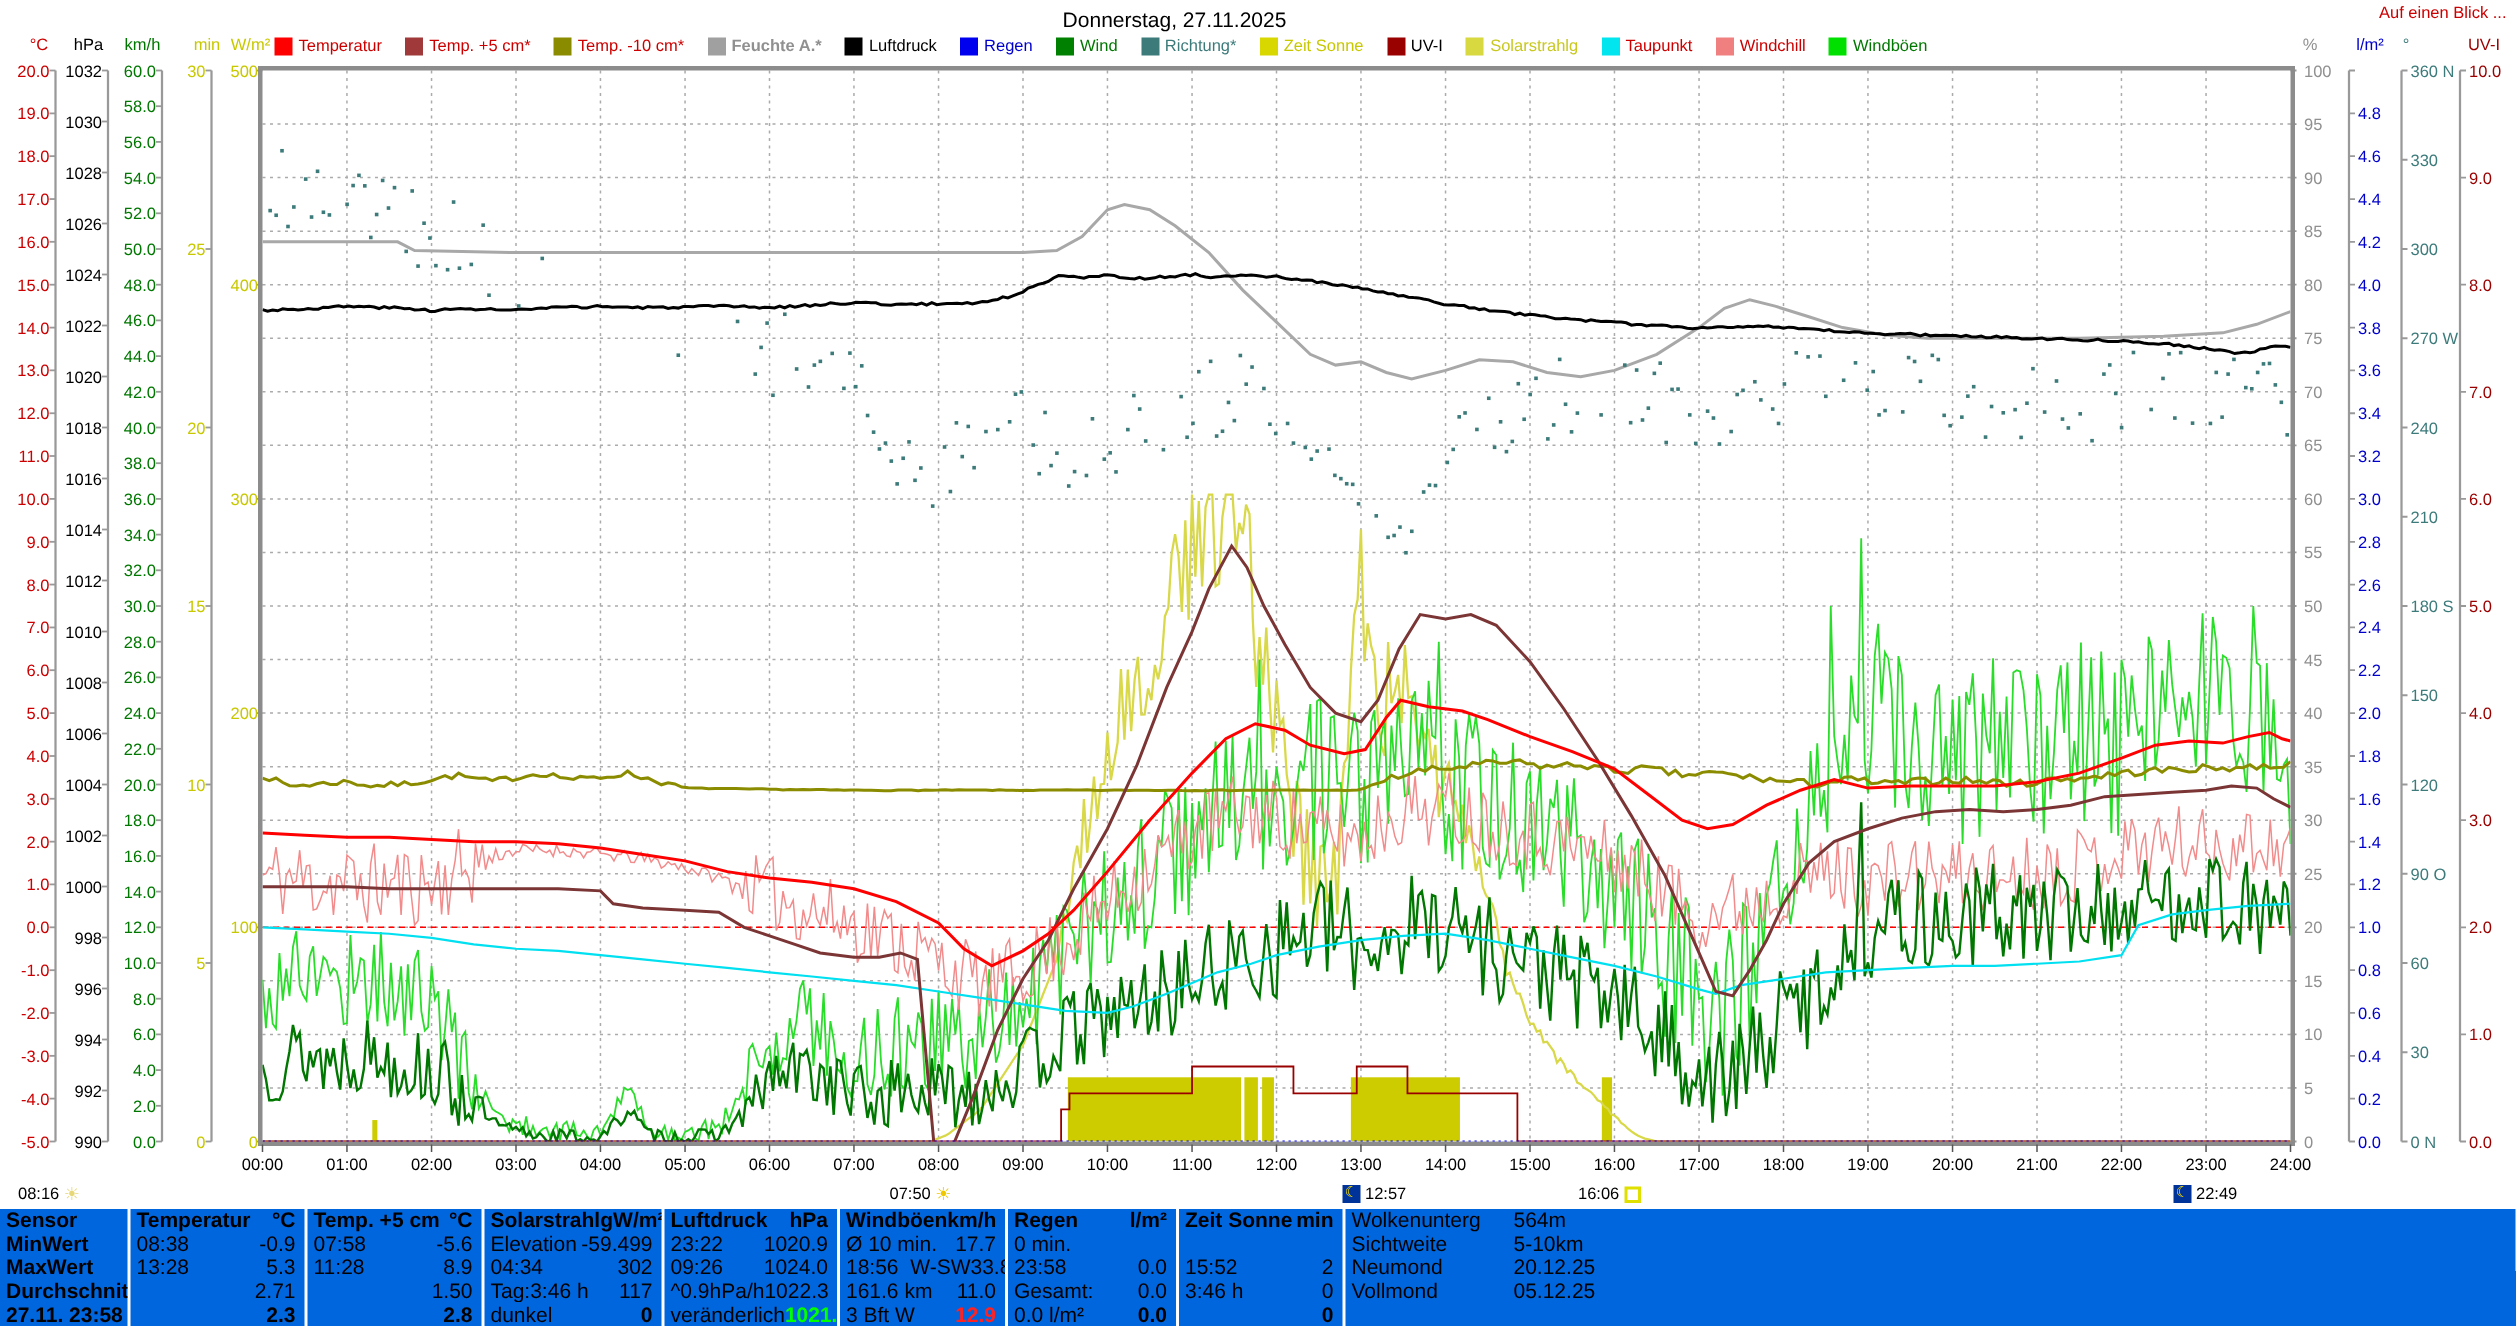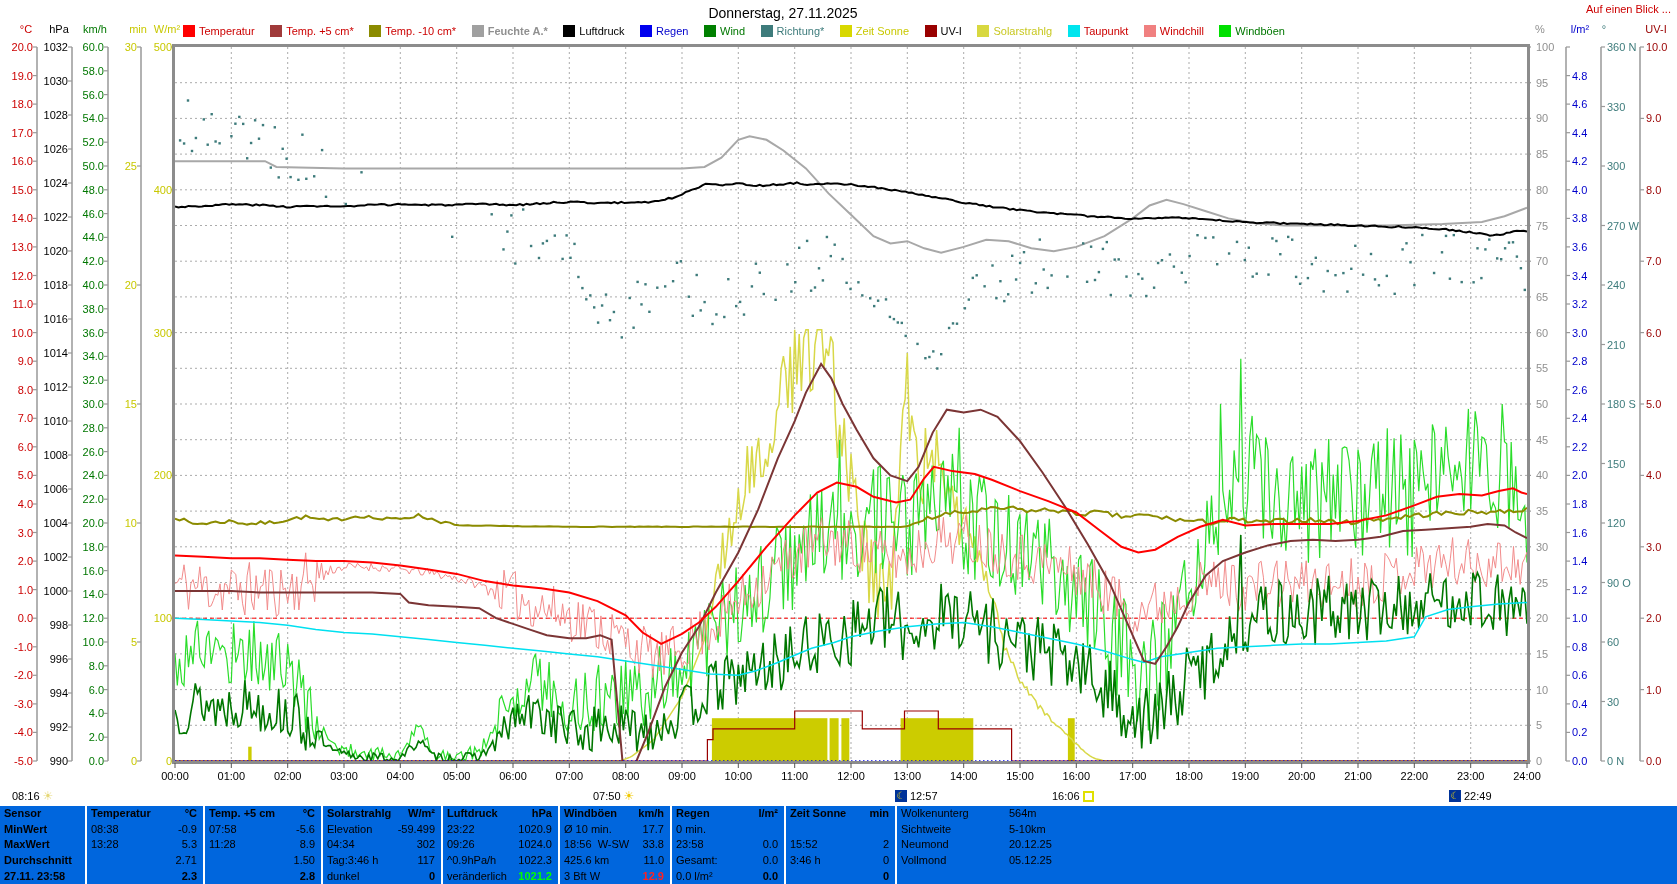--- a/index.html
+++ b/index.html
@@ -12,21 +12,21 @@
   .leg .sq{width:12px;height:12px;display:inline-block;flex:0 0 auto}
   #chartwrap{position:absolute;top:0;left:0;width:1677px;height:806px}
   svg text{font-family:"Liberation Sans",sans-serif}
   .anno{position:absolute;font-size:11px;display:flex;align-items:flex-end;gap:3px;height:14px;white-space:nowrap}
   .ico-sun{color:#f0c800;font-size:12px;line-height:12px}
   .ico-sun-pale{color:#e6d878;font-size:12px;line-height:12px}
   .ico-moon{display:inline-block;width:12px;height:12px;background:#003399;color:#ffe000;
             font-size:10px;line-height:12px;text-align:center}
   .ico-square{display:inline-block;width:7px;height:7px;border:2px solid #e0e000;background:#fff}
   #table{position:absolute;top:806px;left:0;width:1677px;height:78px;background:#0066dd;
-         display:grid;grid-template-columns:87px 118px 118px 120px 117px 112px 114px 111px 1fr;font-size:11px}
+         display:grid;grid-template-columns:87px 118px 118px 120px 117px 112px 114px 111px 1fr;font-size:14px}
   .tcol{border-right:2px solid #fff;display:grid;grid-template-rows:repeat(5,15.6px);min-width:0}
   .tcol:last-child{border-right:none}
   .trow{display:flex;justify-content:space-between;align-items:center;padding:0 6px 0 4px;line-height:15px;overflow:hidden}
   .trow.start{justify-content:flex-start}
   .trow .lab{white-space:pre}
   .trow .ilab{white-space:pre;width:108px;flex:0 0 auto}
   .b{font-weight:bold}
   .vgreen{color:#00ff00;font-weight:bold}
   .vred{color:#ff2222;font-weight:bold}
 </style>
@@ -944,21 +944,21 @@
       </div>
       <div class="trow">
         <span class="lab">Ø 10 min.</span>
         <span class="">17.7</span>
       </div>
       <div class="trow">
         <span class="lab">18:56  W-SW</span>
         <span class="">33.8</span>
       </div>
       <div class="trow">
-        <span class="lab">425.6 km</span>
+        <span class="lab">161.6 km</span>
         <span class="">11.0</span>
       </div>
       <div class="trow">
         <span class="lab">3 Bft W</span>
         <span class="vred">12.9</span>
       </div>
     </div>
     <div class="tcol">
       <div class="trow">
         <span class="lab b">Regen</span>

